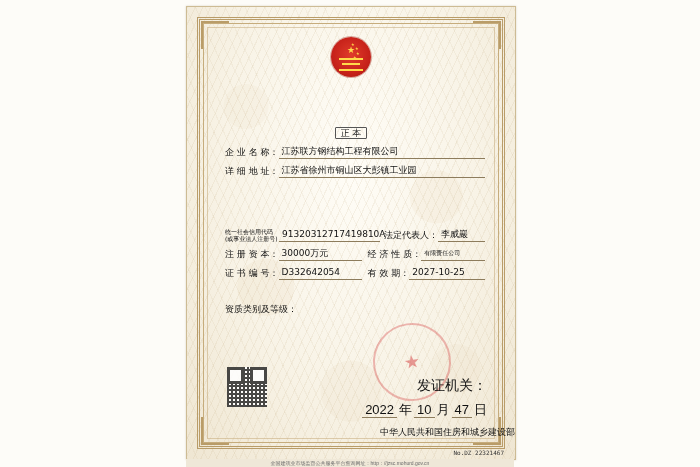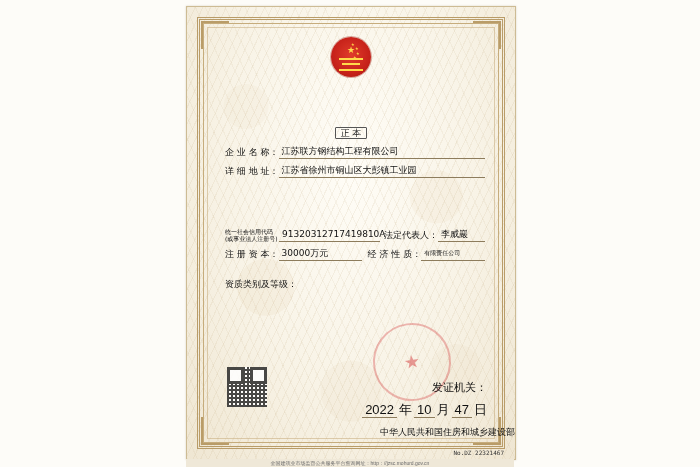--- a/index.html
+++ b/index.html
@@ -73,21 +73,21 @@
   
   .fields{position:absolute;left:38px;right:30px;top:138px;
     font-size:9px;color:#111;font-family:"DejaVu Sans","Liberation Sans",sans-serif;}
   .row{display:flex;align-items:flex-end;margin-bottom:5px;min-height:13px;}
   .lbl{white-space:nowrap;color:#111;}
   .val{flex:1;border-bottom:1px solid #8d7c5c;padding:0 2px 1px 3px;color:#111;
     font-size:9px;line-height:12px;}
   .lbl.small{font-size:6px;line-height:7px;white-space:normal;width:54px;}
   .lbl.small .l2{display:block;}
 
-  .grade-title{margin-top:17px;font-size:9px;}
+  .grade-title{margin-top:23px;font-size:9px;}
   .grade-body{margin-top:5px;margin-left:14px;font-size:10px;letter-spacing:.5px;}
 
   
   .qr{position:absolute;left:40px;bottom:52px;width:40px;height:40px;
     background:
       repeating-linear-gradient(90deg,#2b2b2b 0 2px,transparent 2px 4px),
       repeating-linear-gradient(0deg,#2b2b2b 0 2px,transparent 2px 4px);
     background-color:#fff;opacity:.85;}
   .qr:before,.qr:after{content:"";position:absolute;width:11px;height:11px;
     border:3px solid #2b2b2b;background:#fff;}
@@ -96,21 +96,21 @@
 
   
   .seal{position:absolute;right:64px;bottom:58px;width:74px;height:74px;border-radius:50%;
     border:2px solid rgba(206,32,36,.55);opacity:.55;transform:rotate(-8deg);}
   .seal:after{content:"";position:absolute;left:50%;top:50%;transform:translate(-50%,-50%);
     color:#ce2024;font-size:16px;}
   .seal .st{position:absolute;left:50%;top:50%;transform:translate(-50%,-50%);
     color:rgba(206,32,36,.8);font-size:18px;line-height:18px;}
 
   
-  .issuer{position:absolute;right:28px;bottom:64px;font-size:11px;color:#111;}
+  .issuer{position:absolute;right:28px;bottom:64px;font-size:14px;color:#111;}
   .datebox{position:absolute;right:28px;bottom:40px;font-size:13px;color:#111;
     display:flex;align-items:baseline;gap:2px;}
   .datebox .d{border-bottom:1px solid #8d7c5c;padding:0 3px;}
   .ministry{position:absolute;left:0;right:0;bottom:20px;text-align:right;
     font-size:9px;color:#111;font-family:Liberation Serif, serif;}
 
   
   .footstrip{position:absolute;left:186px;right:186px;bottom:0;height:8px;
     background:#efe8d8;}
   .footnote{position:absolute;left:0;right:0;bottom:1px;text-align:center;
@@ -171,20 +171,26 @@
         <div class="val">李威巖</div>
       </div>
 
       <div class="row">
         <div class="lbl">注 册 资 本：</div>
         <div class="val" style="max-width:78px;flex:0 0 78px;">30000万元</div>
         <div class="lbl" style="margin-left:6px;">经 济 性 质：</div>
         <div class="val" style="font-size:6px;">有限责任公司</div>
       </div>
 
+      <div class="row">
+        <div class="lbl">证 书 编 号：</div>
+        <div class="val" style="max-width:78px;flex:0 0 78px;">D332642054</div>
+        <div class="lbl" style="margin-left:6px;">有 效 期：</div>
+        <div class="val">2027-10-25</div>
+      </div>
 
       <div class="grade-title">资质类别及等级：</div>
     </div>
 
     <div class="qr"></div>
 
     <div class="seal">
       <div class="st">★</div>
     </div>
 

